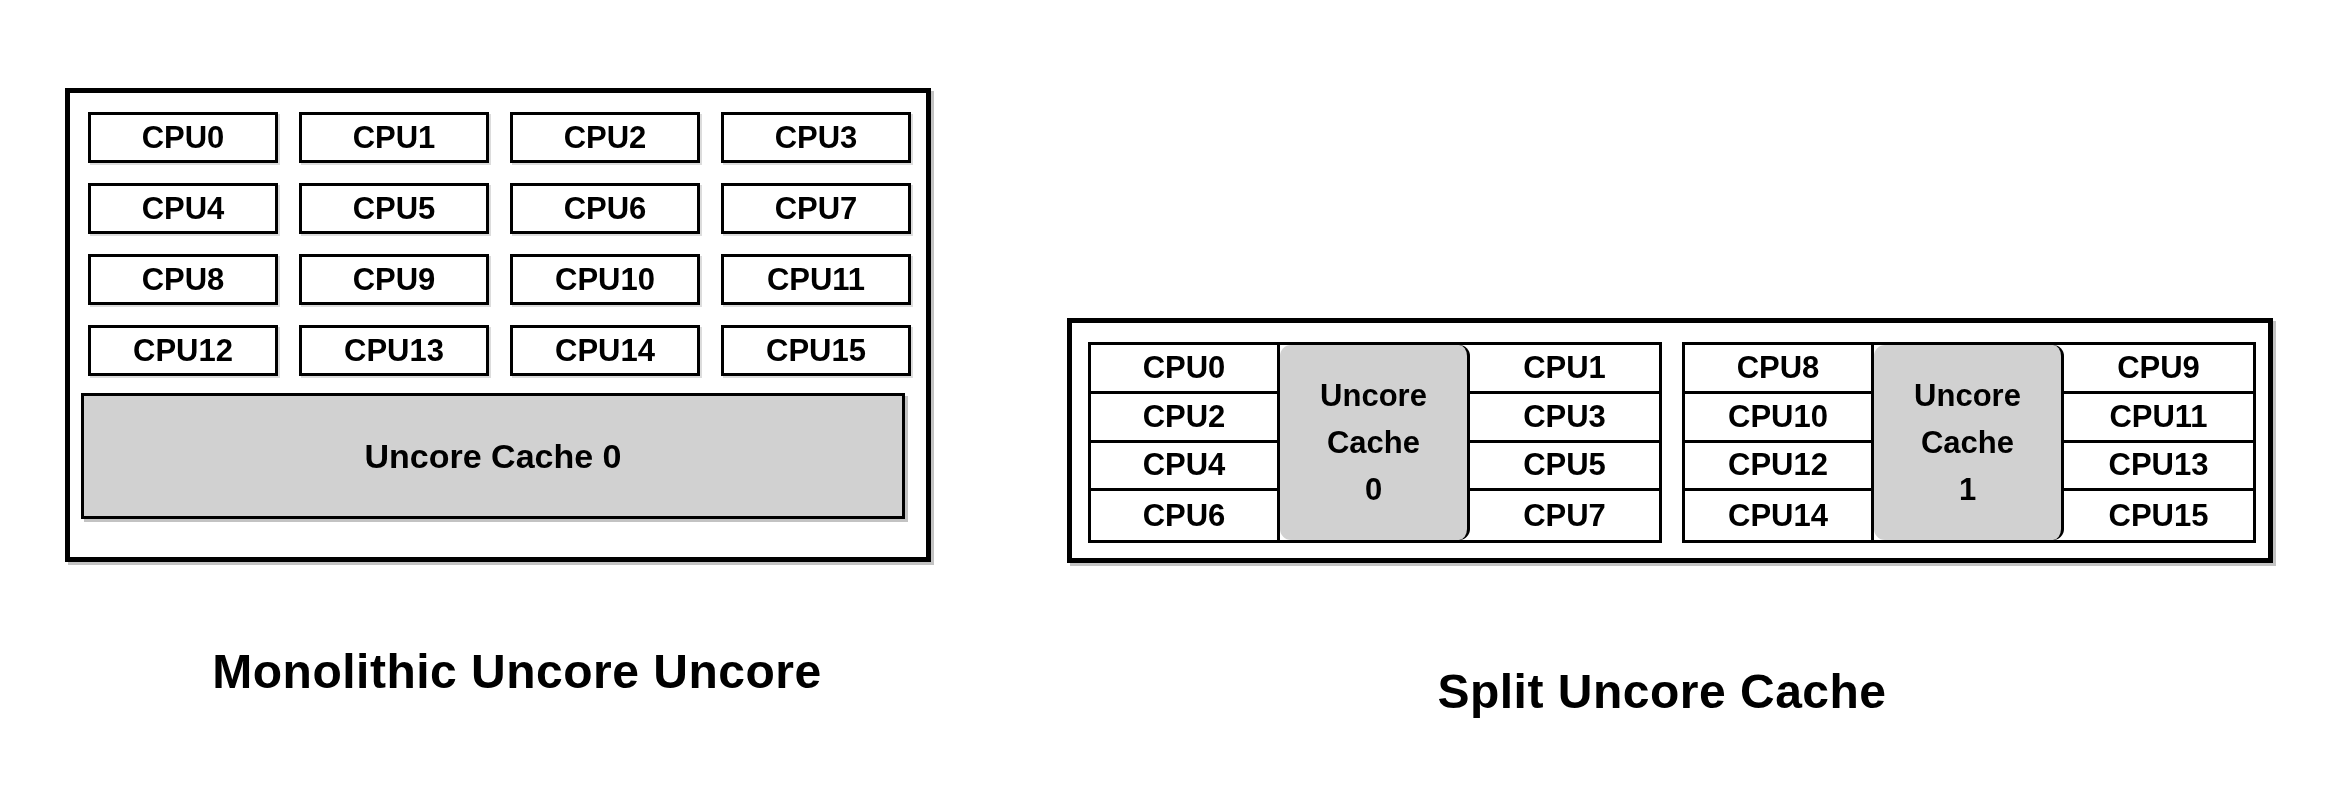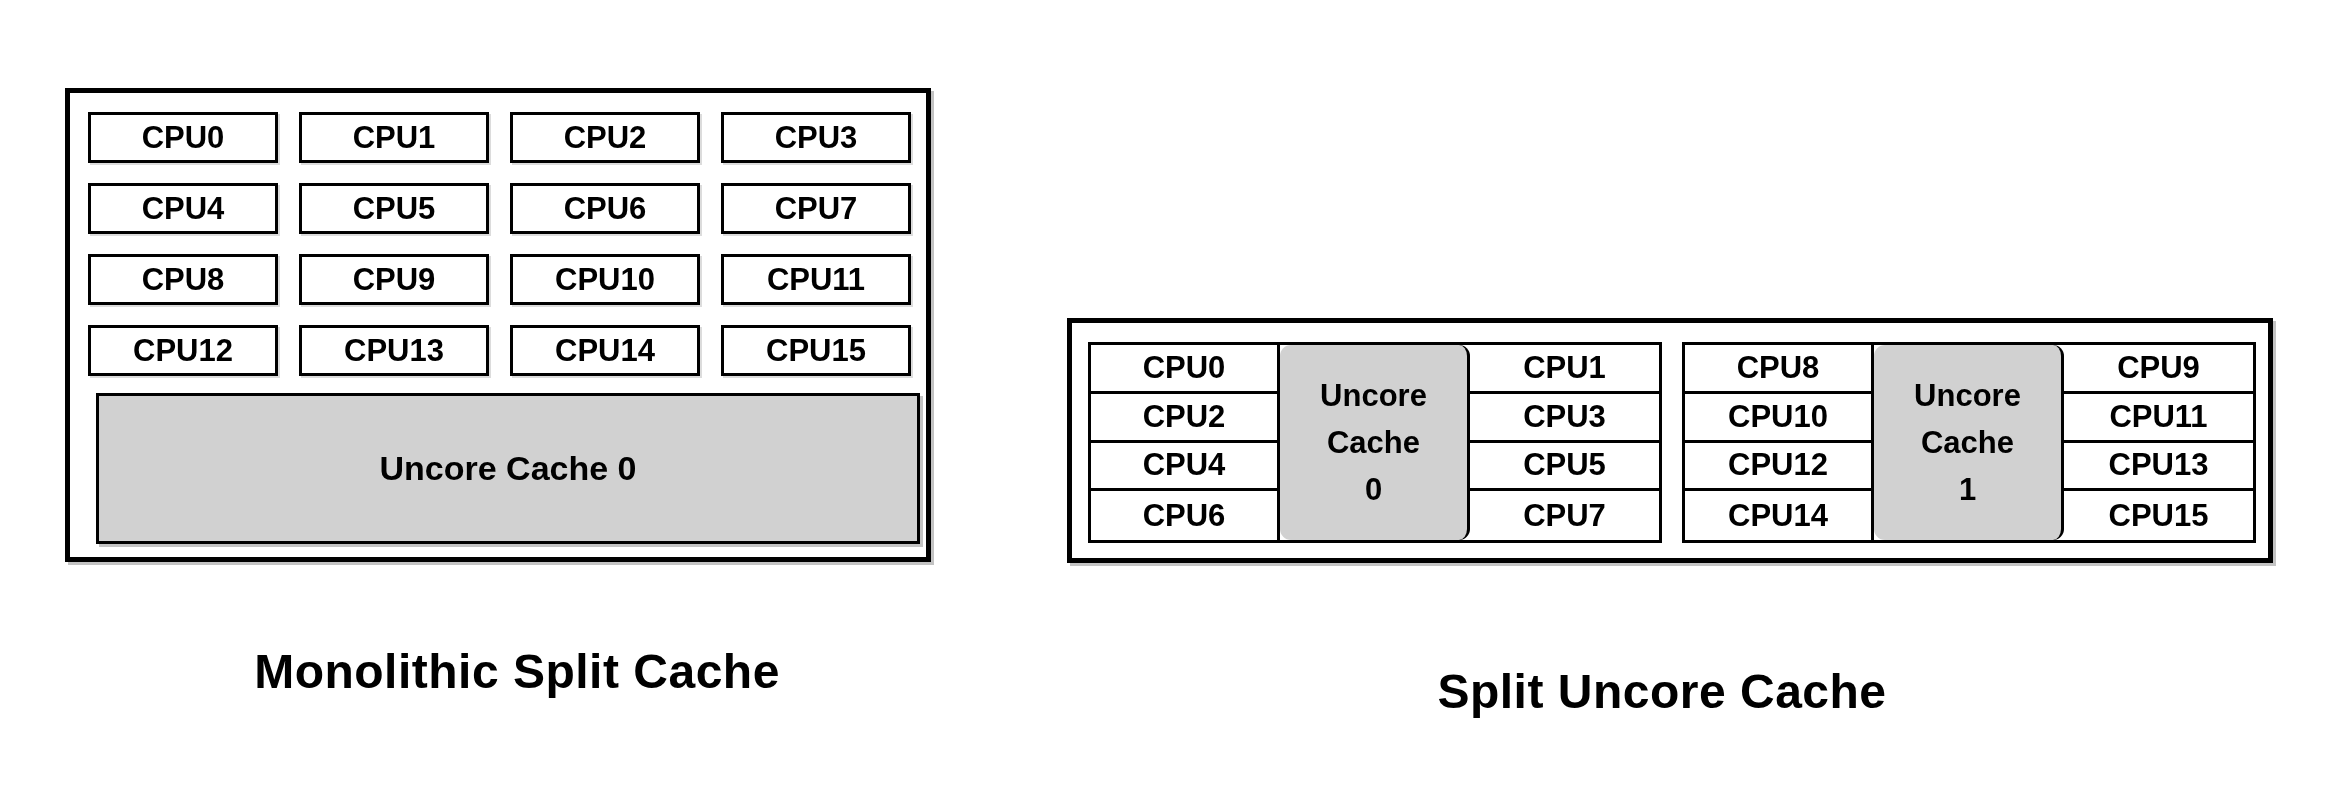--- a/index.html
+++ b/index.html
@@ -54,24 +54,24 @@
     border: 3px solid var(--ink);
     background: var(--paper);
     display: flex;
     align-items: center;
     justify-content: center;
     font-size: 31px;
     box-shadow: 2px 2px 0 #dcdcdc;
   }
   .mono-cache {
     position: absolute;
-    left: 26px;
+    left: 11px;
     top: 300px;      
     width: 824px;
-    height: 151px;
+    height: 126px;
     border: 3px solid var(--ink);
     background: var(--cache-fill);
     display: flex;
     align-items: center;
     justify-content: center;
     font-size: 34px;
     box-shadow: 3px 3px 0 #c3c3c3;
   }
   .mono-caption { left: 67px; top: 644px; }
 
@@ -134,21 +134,21 @@
       <div class="cpu-box">CPU9</div>
       <div class="cpu-box">CPU10</div>
       <div class="cpu-box">CPU11</div>
       <div class="cpu-box">CPU12</div>
       <div class="cpu-box">CPU13</div>
       <div class="cpu-box">CPU14</div>
       <div class="cpu-box">CPU15</div>
     </div>
     <div class="mono-cache">Uncore Cache 0</div>
   </div>
-  <div class="caption mono-caption">Monolithic Split Cache</div>
+  <div class="caption mono-caption">Monolithic Uncore Uncore</div>
 
   <div class="outer split-outer">
 
     <div class="group group-1">
       <div class="cell gl r1">CPU0</div>
       <div class="cell gl r2">CPU2</div>
       <div class="cell gl r3">CPU4</div>
       <div class="cell gl r4">CPU6</div>
       <div class="cell gm">
         <span>Uncore</span>

